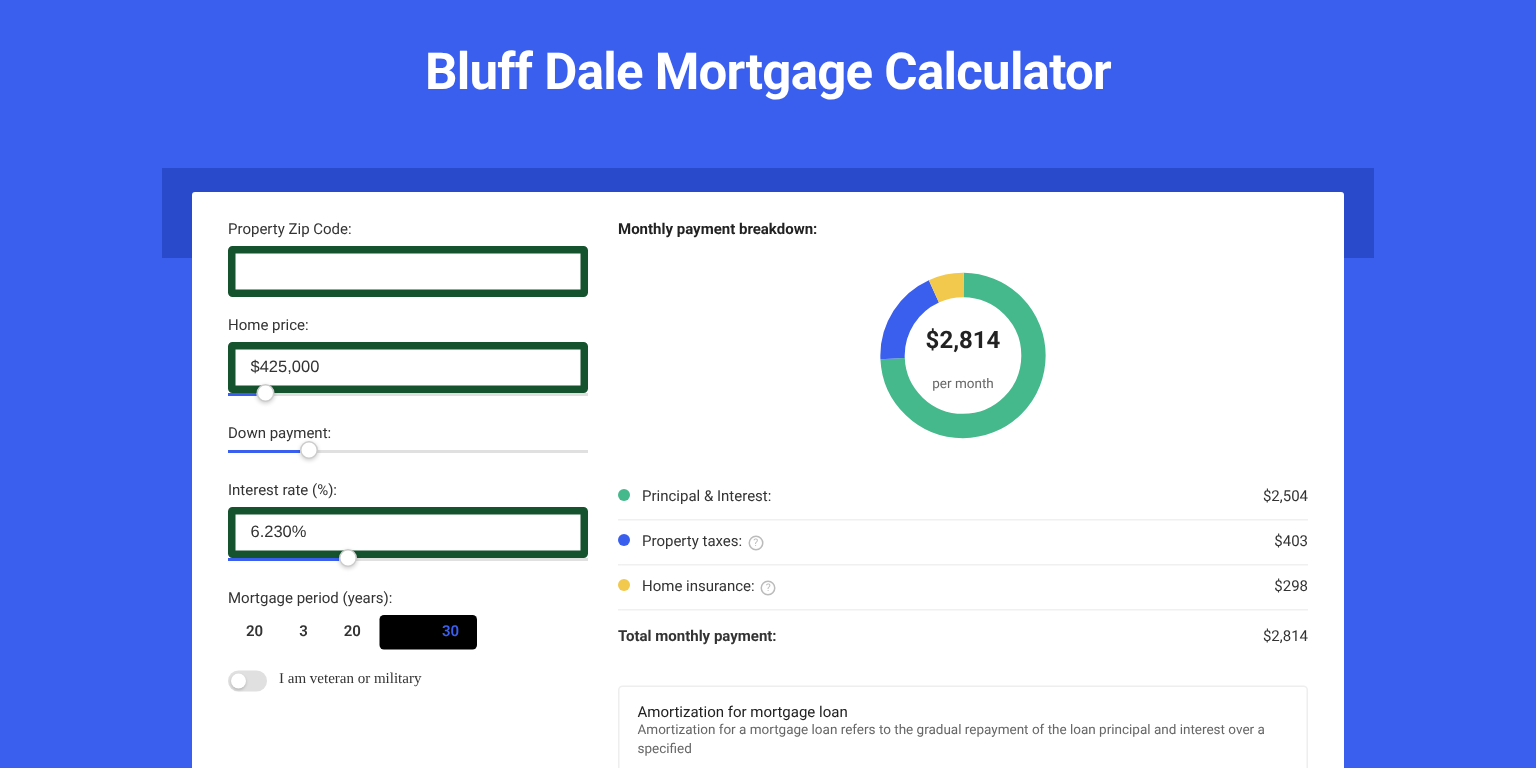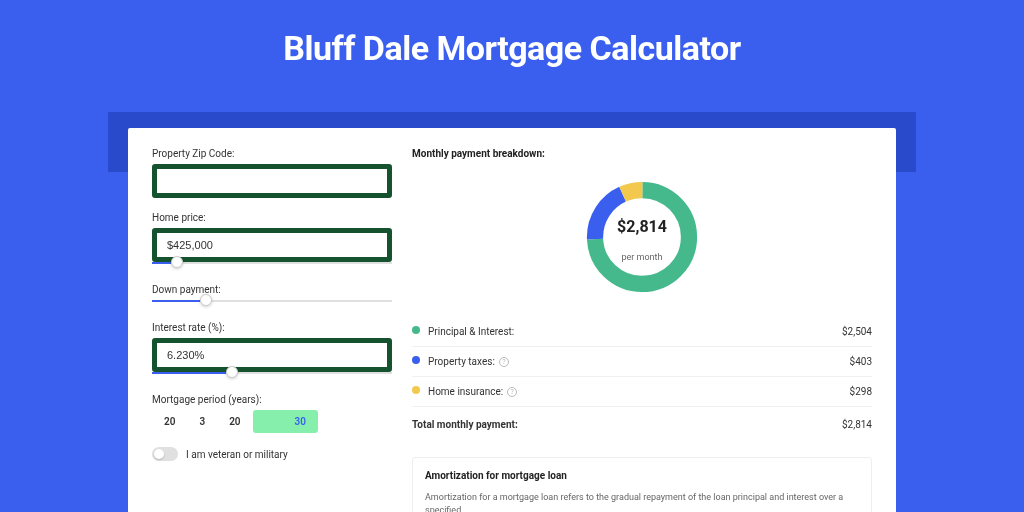--- a/index.html
+++ b/index.html
@@ -87,22 +87,22 @@
   .down-row .text-input:last-child { flex: 1; }
   .period-opts { display: flex; gap: 0; }
   .period-opt {
     font-size: 10px;
     font-weight: 600;
     color: #333;
     padding: 6px 12px;
     border-radius: 3px;
     cursor: pointer;
   }
-  .period-opt.active { background: #86efac; color: #3a5fef; padding-left: 42px; }
-  .toggle-row { display: flex; align-items: center; gap: 8px; margin-top: 14px; }
+  .period-opt.active { background: #000000; color: #3a5fef; padding-left: 42px; }
+  .toggle-row { display: flex; gap: 8px; margin-top: 14px; font-family: Liberation Serif, serif; }
   .toggle {
     width: 26px;
     height: 14px;
     background: #e0e0e0;
     border-radius: 10px;
     position: relative;
   }
   .toggle::after {
     content: "";
     position: absolute;
@@ -163,21 +163,21 @@
     font-size: 7px;
     color: #bbb;
   }
   .legend-val { font-weight: 400; }
   .amort-box {
     border: 1px solid #eee;
     border-radius: 3px;
     padding: 12px;
     margin-top: 18px;
   }
-  .amort-title { font-size: 10px; font-weight: 700; color: #222; margin-bottom: 10px; }
+  .amort-title { font-size: 10px; font-weight: 400; color: #222; margin-bottom: 0; }
   .amort-text { font-size: 9px; color: #666; line-height: 1.4; }
 </style>
 </head>
 <body>
 
 <h1 class="page-title">Bluff Dale Mortgage Calculator</h1>
 <div class="header-shade"></div>
 
 <div class="card">
   <div class="left-col">

